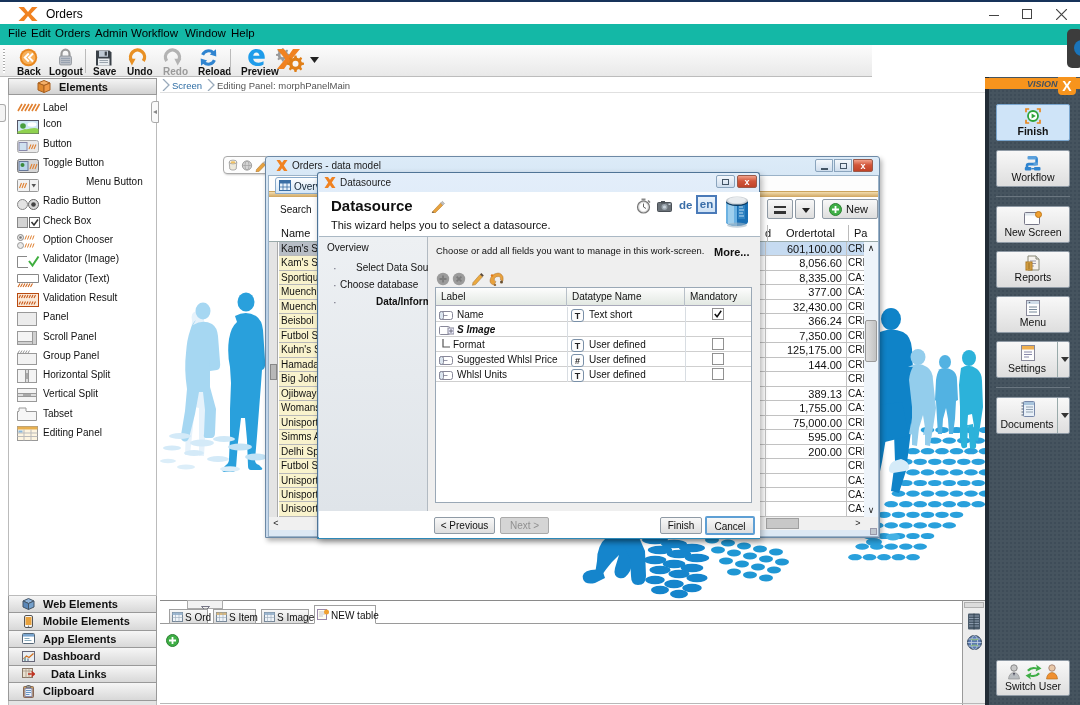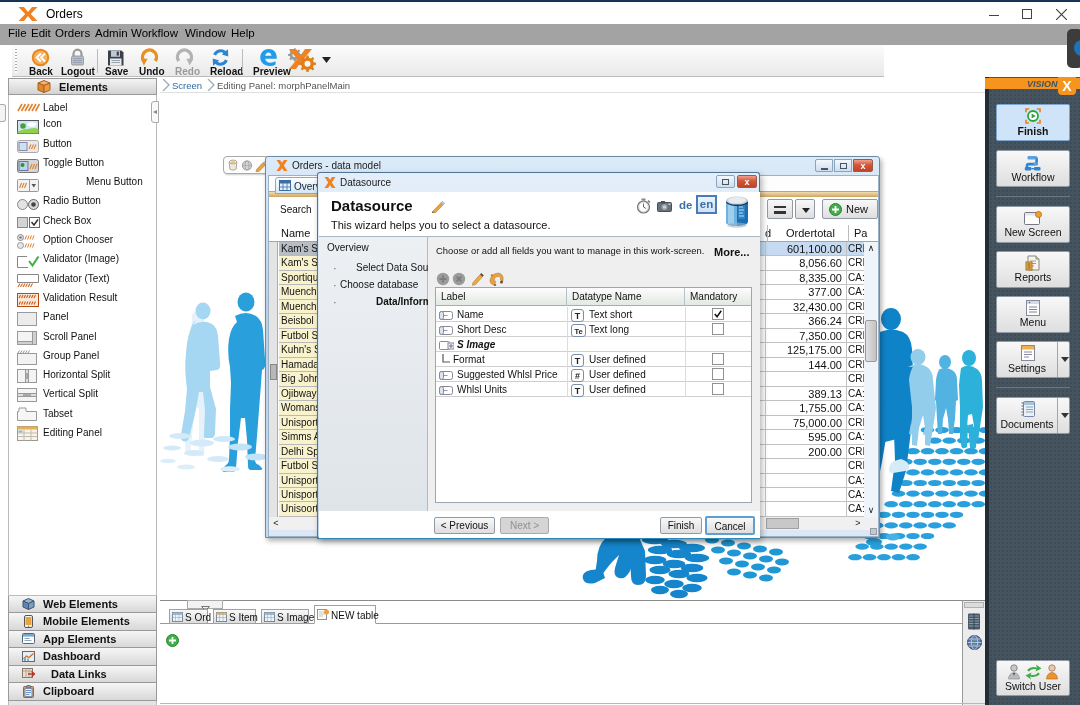--- a/index.html
+++ b/index.html
@@ -17,31 +17,31 @@
     <path d="M0.5,0 L6,0 L10,5 L14,0 L19.5,0 L12.8,7 L19.5,14 L14,14 L10,9 L6,14 L0.5,14 L7.2,7 Z" fill="#f08221"></path>
   </svg>
   <span class="abs" style="left:46px;top:5px;font-size:12px;color:#000;">Orders</span>
   <div class="abs" style="left:989px;top:13px;width:10px;height:1px;background:#444;"></div>
   <div class="abs" style="left:1022px;top:7px;width:10px;height:10px;border:1px solid #444;"></div>
   <svg class="abs" style="left:1056px;top:7px" width="11" height="11" viewBox="0 0 11 11">
       <path d="M0,0 L11,11 M11,0 L0,11" stroke="#444" stroke-width="1.2"></path>
     </svg>
 </div>
 
-<div class="abs" id="menubar" style="left:0;top:24px;width:1080px;height:21px;background:#a3a3a3;font-size:11.5px;color:#000;">
+<div class="abs" id="menubar" style="left:0;top:24px;width:1080px;height:21px;background:#14b8a6;font-size:11.5px;color:#000;">
   <span class="abs" style="left:8px;top:3px">File</span>
   <span class="abs" style="left:31px;top:3px">Edit</span>
   <span class="abs" style="left:55px;top:3px">Orders</span>
   <span class="abs" style="left:95px;top:3px">Admin</span>
   <span class="abs" style="left:131px;top:3px">Workflow</span>
   <span class="abs" style="left:185px;top:3px">Window</span>
   <span class="abs" style="left:231px;top:3px">Help</span>
 </div>
 
-<div class="abs" id="toolbar" style="left:12px;top:45px;width:872px;height:32px;background:linear-gradient(#fcfcfc,#e9e9e9);border-bottom:1px solid #bcbcbc;">
+<div class="abs" id="toolbar" style="left:0;top:45px;width:872px;height:32px;background:linear-gradient(#fcfcfc,#e9e9e9);border-bottom:1px solid #bcbcbc;">
   <div class="abs" style="left:3px;top:4px;width:2px;height:24px;background:repeating-linear-gradient(#aaa 0 1px, #fff 1px 3px);"></div>
 
   <svg class="abs" style="left:19px;top:3px" width="19" height="19" viewBox="0 0 19 19">
     <circle cx="9.5" cy="9.5" r="8.7" fill="#e8871e"></circle>
     <circle cx="9.5" cy="9.5" r="6.8" fill="#f7b05a"></circle>
     <path d="M9.8,5.5 L5.8,9.5 L9.8,13.5 M14,5.5 L10,9.5 L14,13.5" stroke="#fff" stroke-width="2" fill="none"></path>
   </svg>
   <span class="abs" style="left:17px;top:21px;font-weight:bold;font-size:10px;">Back</span>
 
   <svg class="abs" style="left:56px;top:3px" width="19" height="19" viewBox="0 0 19 19">
@@ -837,42 +837,20 @@
             <div style="position:absolute;left:249px;top:0;width:66px;height:15px;">
               <svg style="position:absolute;left:27px;top:1px" width="12" height="12" viewBox="0 0 13 13">
                 <rect x="0.5" y="0.5" width="12" height="12" fill="#fff" stroke="#8a8a8a"></rect>
                 <path d="M3,6.5 L5.5,9.5 L10,3" stroke="#111" stroke-width="1.6" fill="none"></path>
               </svg>
             </div>
           </div>
           <div style="position:relative;height:15px;background:#fff;border-bottom:1px solid #cfcfcf;">
             <div style="position:absolute;left:131px;top:0;width:1px;height:15px;background:#d8dde2;"></div>
             <div style="position:absolute;left:249px;top:0;width:1px;height:15px;background:#d8dde2;"></div>
-            <svg style="position:absolute;left:3px;top:4px" width="14" height="9" viewBox="0 0 14 9">
-              <rect x="0.5" y="0.5" width="13" height="8" rx="2" fill="#fff" stroke="#889"></rect>
-              <path d="M2.5,4.5 h6" stroke="#99a" stroke-width="1"></path>
-              <rect x="0.5" y="0.5" width="4" height="8" rx="2" fill="#dce6f0" stroke="#889"></rect>
-            </svg>
-            <span style="position:absolute;left:21px;top:2px;">Short Desc</span>
-            <div style="position:absolute;left:131px;top:0;width:117px;height:15px;">
-              <svg style="position:absolute;left:4px;top:2px" width="15" height="13" viewBox="0 0 15 13">
-                <rect x="0.5" y="0.5" width="14" height="12" rx="2.5" fill="#fdfdfd" stroke="#7a90a8"></rect>
-                <text x="7.5" y="9.5" font-size="7.5" font-weight="bold" fill="#222" text-anchor="middle" font-family="Liberation Sans">Te</text>
-              </svg>
-              <span style="position:absolute;left:22px;top:2px;">Text long</span>
-            </div>
-            <div style="position:absolute;left:249px;top:0;width:66px;height:15px;">
-              <svg style="position:absolute;left:27px;top:1px" width="12" height="12" viewBox="0 0 13 13">
-                <rect x="0.5" y="0.5" width="12" height="12" fill="#fff" stroke="#8a8a8a"></rect>
-              </svg>
-            </div>
-          </div>
-          <div style="position:relative;height:15px;background:#fff;border-bottom:1px solid #cfcfcf;">
-            <div style="position:absolute;left:131px;top:0;width:1px;height:15px;background:#d8dde2;"></div>
-            <div style="position:absolute;left:249px;top:0;width:1px;height:15px;background:#d8dde2;"></div>
             <svg style="position:absolute;left:3px;top:4px" width="15" height="9" viewBox="0 0 15 9">
               <rect x="0.5" y="0.5" width="10" height="8" rx="1" fill="#fff" stroke="#889"></rect>
               <rect x="9" y="2" width="6" height="6" fill="#eef" stroke="#889"></rect>
               <path d="M12,3 v4 M10,5 h4" stroke="#667" stroke-width="0.9"></path>
             </svg>
             <span style="position:absolute;left:21px;top:2px;font-weight:bold;font-style:italic;">S Image</span>
           </div>
           <div style="position:relative;height:15px;background:#fff;border-bottom:1px solid #cfcfcf;">
             <div style="position:absolute;left:131px;top:0;width:1px;height:15px;background:#d8dde2;"></div>
             <div style="position:absolute;left:249px;top:0;width:1px;height:15px;background:#d8dde2;"></div>

